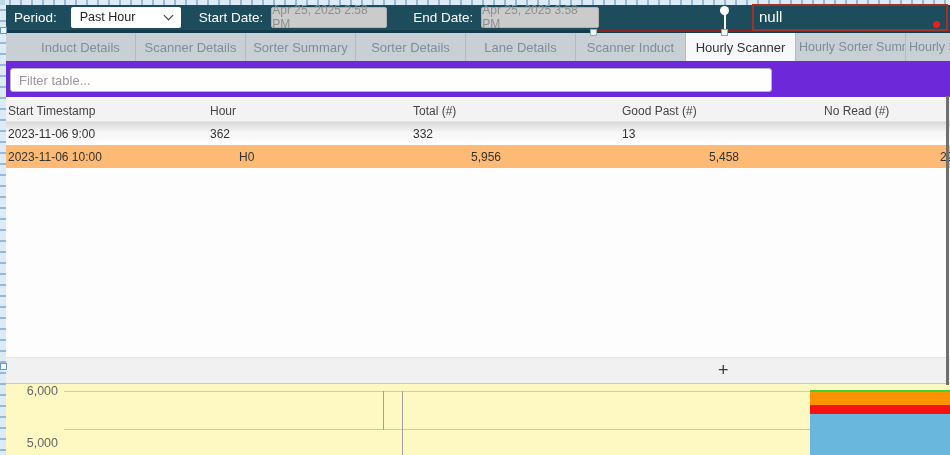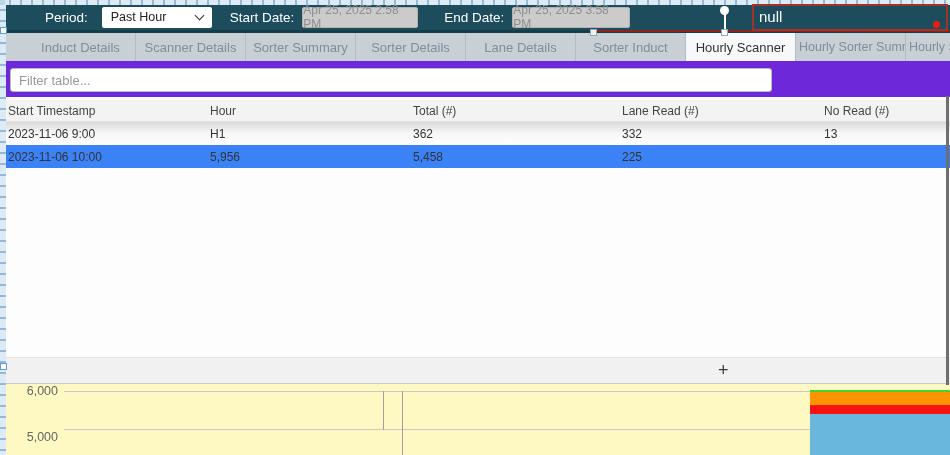--- a/index.html
+++ b/index.html
@@ -12,21 +12,21 @@
     background-image:repeating-linear-gradient(90deg, transparent 0, transparent 9px, #95b9d6 9px, #95b9d6 11px); }
   .ruler-left { position:absolute; left:0; top:0; width:6px; height:455px; z-index:50;
     background-color:#dcebf6;
     background-image:repeating-linear-gradient(180deg, transparent 0, transparent 9px, #95b9d6 9px, #95b9d6 11px); }
   .ruler-corner { position:absolute; left:0; top:0; width:5px; height:5px; background:#bcd7ec; z-index:51; }
   .sel-handle { position:absolute; width:7px; height:7px; background:#fff; border:1.5px solid #5c9ed9; z-index:60; }
 
   
   .topbar { position:absolute; left:6px; top:4px; width:944px; height:29px;
     background:#1d4d5d; border-bottom:3px solid #143d4b; z-index:10; }
-  .topbar-inner { display:flex; align-items:center; height:26px; padding-left:8px;margin-left:31px; }
+  .topbar-inner { display:flex; align-items:center; height:26px; padding-left:8px; }
   .tb-label { color:#fff; font-size:13.5px; white-space:nowrap; }
   .select { width:110px; height:21px; margin-left:14px; background:#fff; border-radius:2px;
     display:flex; align-items:center; justify-content:space-between; padding:0 9px;
     color:#222; font-size:12.5px; cursor:pointer; }
   .chev { width:7px; height:7px; border-right:1.8px solid #333; border-bottom:1.8px solid #333;
     transform:rotate(45deg); margin-top:-4px; }
   .lbl-start { margin-left:18px; } .lbl-end { margin-left:26px; }
   .date-input { height:21px; margin-left:8px; background:#cbcbcb; border:1px solid #b2b2b2;
     border-radius:2px; color:#8e8e8e; font-size:12px; display:flex; align-items:center; justify-content:center; }
   .di-start { width:116px; } .di-end { width:118px; }
@@ -62,34 +62,34 @@
     font-family:"Liberation Sans", sans-serif; }
   .filter-input::placeholder { color:#98989d; }
 
   
   .tablepanel { position:absolute; left:6px; top:97px; width:944px; height:260px; background:#fdfdfd; }
   .tgrid { display:grid; grid-template-columns:202px 203px 209px 202px 1fr; align-items:center; padding-left:2px; }
   .thead { margin-top:3px; height:22px; background:#f3f3f3; border-bottom:1px solid #e2e2e2;
     font-size:12px; color:#454545; }
   .trow { height:23px; font-size:12px; color:#333; }
   .trow.r0 { background:linear-gradient(180deg, #d9d9d9 0%, #f6f6f6 45%, #ffffff 100%); }
-  .trow.r1 { background:#3b82f6; }
+  .trow.r1 { background:#fdba74;gap:29px; }
   .cell { padding-right:6px; overflow:hidden; white-space:nowrap; }
   .vscrollbar { position:absolute; left:946px; top:96px; width:3px; height:289px; background:#6f6f6f; z-index:40; }
 
   
   .plusstrip { position:absolute; left:6px; top:357px; width:944px; height:27px; background:#f1f1f1;
     border-top:1px solid #e6e6e6; border-bottom:1px solid #c9c9c9; }
   .plus { position:absolute; left:712px; top:2px; font-size:18px; color:#3c3c3c; cursor:pointer;
     font-weight:400; line-height:20px; }
 
   
   .chartarea { position:absolute; left:6px; top:384px; width:944px; height:71px; background:#fef9c3; }
   .ytick { position:absolute; left:2px; width:50px; text-align:right; font-size:12.5px; color:#666; line-height:14px; }
-  .ytick.t1 { top:0; } .ytick.t2 { top:46px; }
+  .ytick.t1 { top:0; } .ytick.t2 { top:52px; }
   .gridline { position:absolute; left:58px; right:0; height:1px; background:#c9c9c9; }
   .gl1 { top:7px; } .gl2 { top:45px; }
   .vline { position:absolute; width:1px; background:#a0a0a0; }
   .vla { left:377px; top:7px; height:39px; }
   .vlb { left:396px; top:7px; height:64px; }
   .bar { position:absolute; left:804px; top:6px; width:140px; height:65px; display:flex; flex-direction:column; z-index:5; }
   .seg-green { height:2px; }
   .seg-orange { height:13px; }
   .seg-red { height:9px; }
   .seg-blue { flex:1; }
@@ -126,47 +126,47 @@
     <div class="inspect-text">null</div>
     <div class="record-dot"></div>
   </div>
 
   <div class="tabbar">
     <div class="tab">Induct Details</div>
     <div class="tab">Scanner Details</div>
     <div class="tab">Sorter Summary</div>
     <div class="tab">Sorter Details</div>
     <div class="tab">Lane Details</div>
-    <div class="tab">Sorter Induct</div>
+    <div class="tab">Scanner Induct</div>
     <div class="tab active">Hourly Scanner</div>
     <div class="tab clip">Hourly Sorter Summar</div>
     <div class="tab clip last">Hourly Sort</div>
   </div>
 
   <div class="filterbar">
     <input class="filter-input" type="text" placeholder="Filter table..." style="">
   </div>
 
   <div class="tablepanel">
     <div class="thead tgrid">
       <div class="cell">Start Timestamp</div>
       <div class="cell">Hour</div>
       <div class="cell">Total (#)</div>
-      <div class="cell">Lane Read (#)</div>
+      <div class="cell">Good Past (#)</div>
       <div class="cell">No Read (#)</div>
     </div>
     <div class="trow r0 tgrid">
       <div class="cell">2023-11-06 9:00</div>
-      <div class="cell">H1</div>
       <div class="cell">362</div>
       <div class="cell">332</div>
       <div class="cell">13</div>
     </div>
     <div class="trow r1 tgrid">
       <div class="cell">2023-11-06 10:00</div>
+      <div class="cell">H0</div>
       <div class="cell">5,956</div>
       <div class="cell">5,458</div>
       <div class="cell">225</div>
     </div>
   </div>
   <div class="vscrollbar"></div>
 
   <div class="plusstrip">
     <div class="plus">+</div>
   </div>

